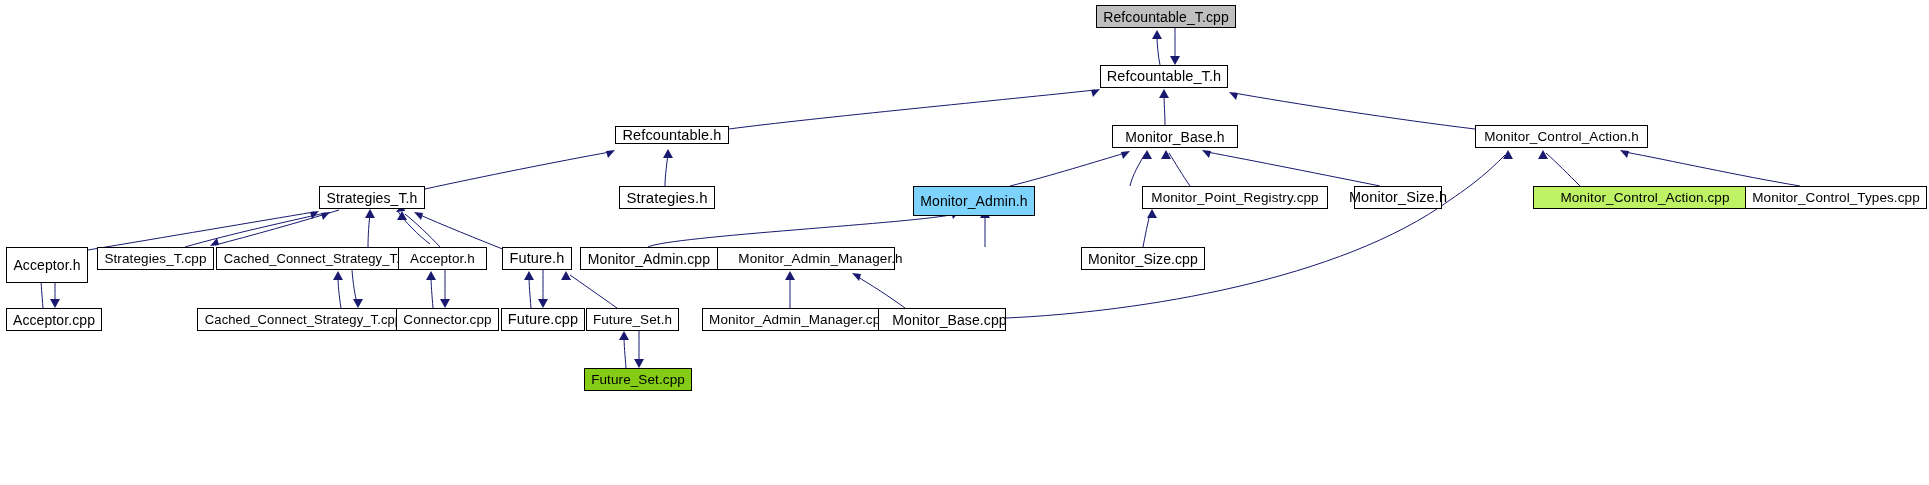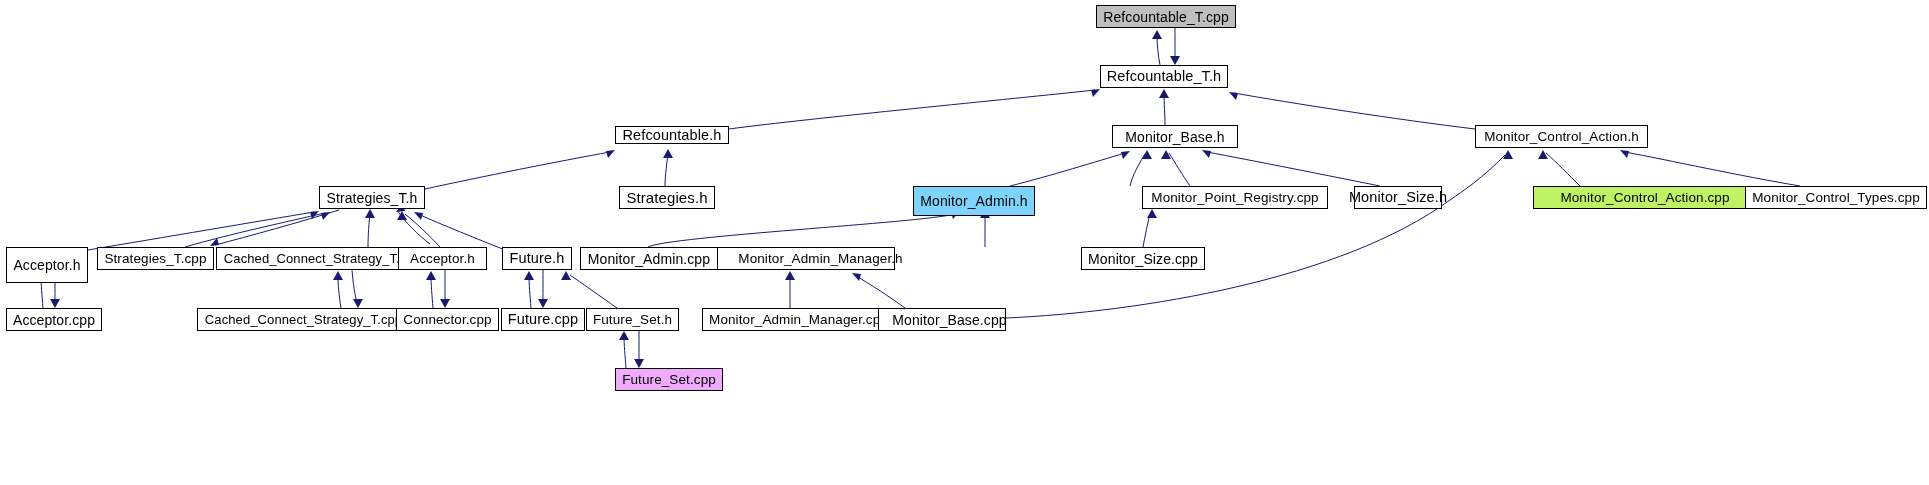--- a/index.html
+++ b/index.html
@@ -203,18 +203,18 @@
       </div>
       <div class="node" style="left: 586px; top: 308px; width: 93px; height: 23px; background: rgb(255, 255, 255); border-color: rgb(0, 0, 0);">
         <span class="node-label" style="font-size: 13.5px;">Future_Set.h</span>
       </div>
       <div class="node" style="left: 702px; top: 308px; width: 193px; height: 23px; background: rgb(255, 255, 255); border-color: rgb(0, 0, 0);">
         <span class="node-label" style="font-size: 13.5px;">Monitor_Admin_Manager.cpp</span>
       </div>
       <div class="node" style="left: 878px; top: 308px; width: 128px; height: 23px; background: rgb(255, 255, 255); border-color: rgb(0, 0, 0); padding-left: 15px;">
         <span class="node-label" style="font-size: 14px;">Monitor_Base.cpp</span>
       </div>
-      <div class="node" style="left: 584px; top: 368px; width: 108px; height: 23px; background: #f0abfc; border-color: rgb(0, 0, 0); margin-left: 31px;">
+      <div class="node" style="left: 584px; top: 368px; width: 108px; height: 23px; background: #84cc16; border-color: rgb(0, 0, 0);">
         <span class="node-label" style="font-size: 13.5px;">Future_Set.cpp</span>
       </div>
     </div>
 
 </div>
 
 </body></html>

